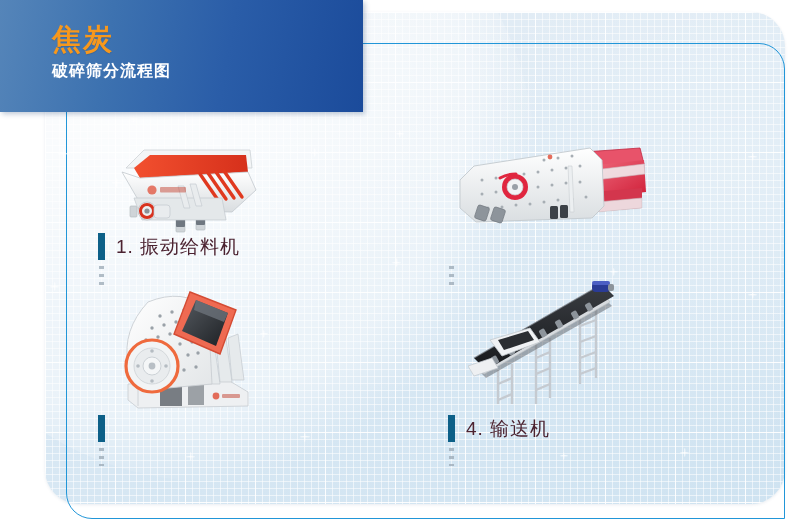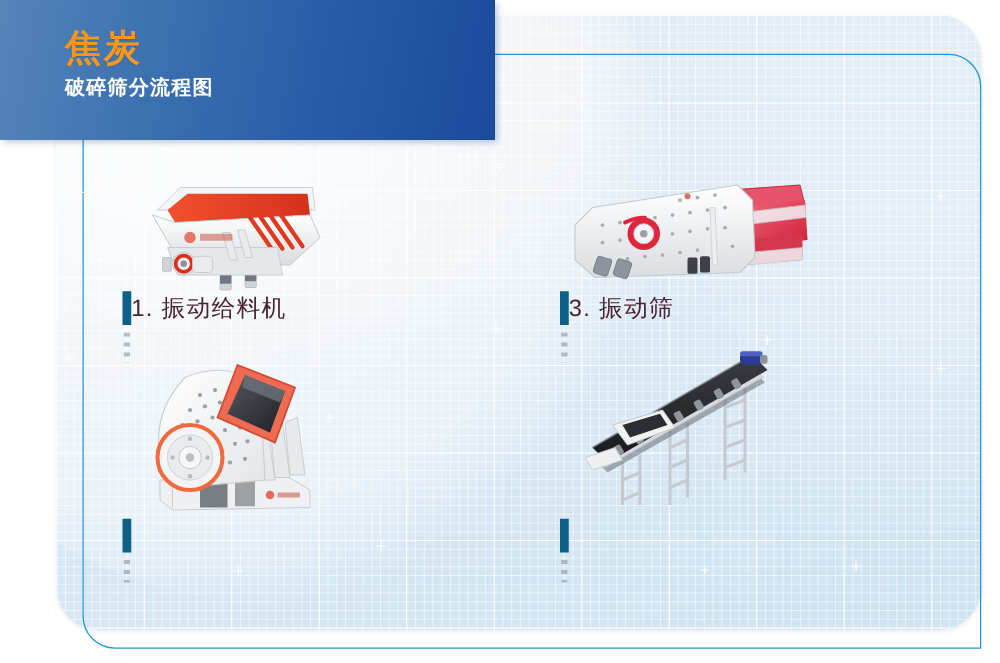--- a/index.html
+++ b/index.html
@@ -76,21 +76,21 @@
     position: absolute;
     left: 0; top: 0; width: 344px; height: 44px;
     background: #ffffff;
     pointer-events: none;
   }
 
   
   .header {
     position: absolute;
     left: 0; top: 0;
-    width: 396px; height: 112px;
+    width: 363px; height: 112px;
     background: linear-gradient(100deg, #5585b9 0%, #3d72b0 30%, #2a5da8 62%, #1b4b9b 100%);
     box-shadow: 2px 2px 5px rgba(25,60,110,0.28);
     z-index: 5;
   }
   .header-inner {
     position: absolute;
     left: 52px; top: 22px;
   }
   .title-main {
     font-size: 29px;
@@ -112,20 +112,21 @@
   
   .items { position: absolute; inset: 0; z-index: 3; }
   .item-figure {
     position: absolute;
     left: 0; top: 0;
   }
   .item-label {
     position: absolute;
     display: flex;
     align-items: center;
+    gap: 11px;
   }
   .label-bar {
     width: 7px; height: 27px;
     background: #0d6088;
     flex: 0 0 auto;
   }
   .label-text {
     font-size: 19px;
     color: #4b2230;
     letter-spacing: 1px;
@@ -415,24 +416,20 @@
           <rect x="108" y="75" width="8" height="13" rx="1.5"></rect>
         </g>
 
         <g opacity="0.8">
           <circle cx="98" cy="27" r="2.4" fill="#e04a33"></circle>
         </g>
 
         <path d="M116 36 L120 36 L122 82 L118 82 Z" fill="#eceff1" stroke="#c9ced2" stroke-width="0.6"></path>
       </svg>
     </div>
-    <div class="item-label" id="lab3">
-      <span class="label-bar"></span>
-      <span class="label-text">3. 振动筛</span>
-    </div>
     <div class="label-dots" id="dots3"></div>
 
     <div class="item-figure" id="fig4">
       <svg width="165" height="125" viewBox="0 0 165 125">
         <defs>
           <linearGradient id="beltG" x1="0" y1="0" x2="0" y2="1">
             <stop offset="0" stop-color="#3a3d42"></stop>
               <stop offset="1" stop-color="#17191c"></stop>
           </linearGradient>
         </defs>
@@ -484,20 +481,21 @@
 
         <g>
           <rect x="124" y="2" width="18" height="10" rx="4" fill="#2a3b96"></rect>
           <rect x="124" y="1" width="18" height="4" rx="2" fill="#4c5fc4"></rect>
           <rect x="140" y="4" width="6" height="7" rx="2" fill="#8d949b"></rect>
         </g>
       </svg>
     </div>
     <div class="item-label" id="lab4">
       <span class="label-bar"></span>
+      <span class="label-text">4. 输送机</span>
     </div>
     <div class="label-dots" id="dots4"></div>
   </div>
 
   <div class="header">
     <div class="header-inner">
       <div class="title-main">焦炭</div>
       <div class="title-sub">破碎筛分流程图</div>
     </div>
   </div>

